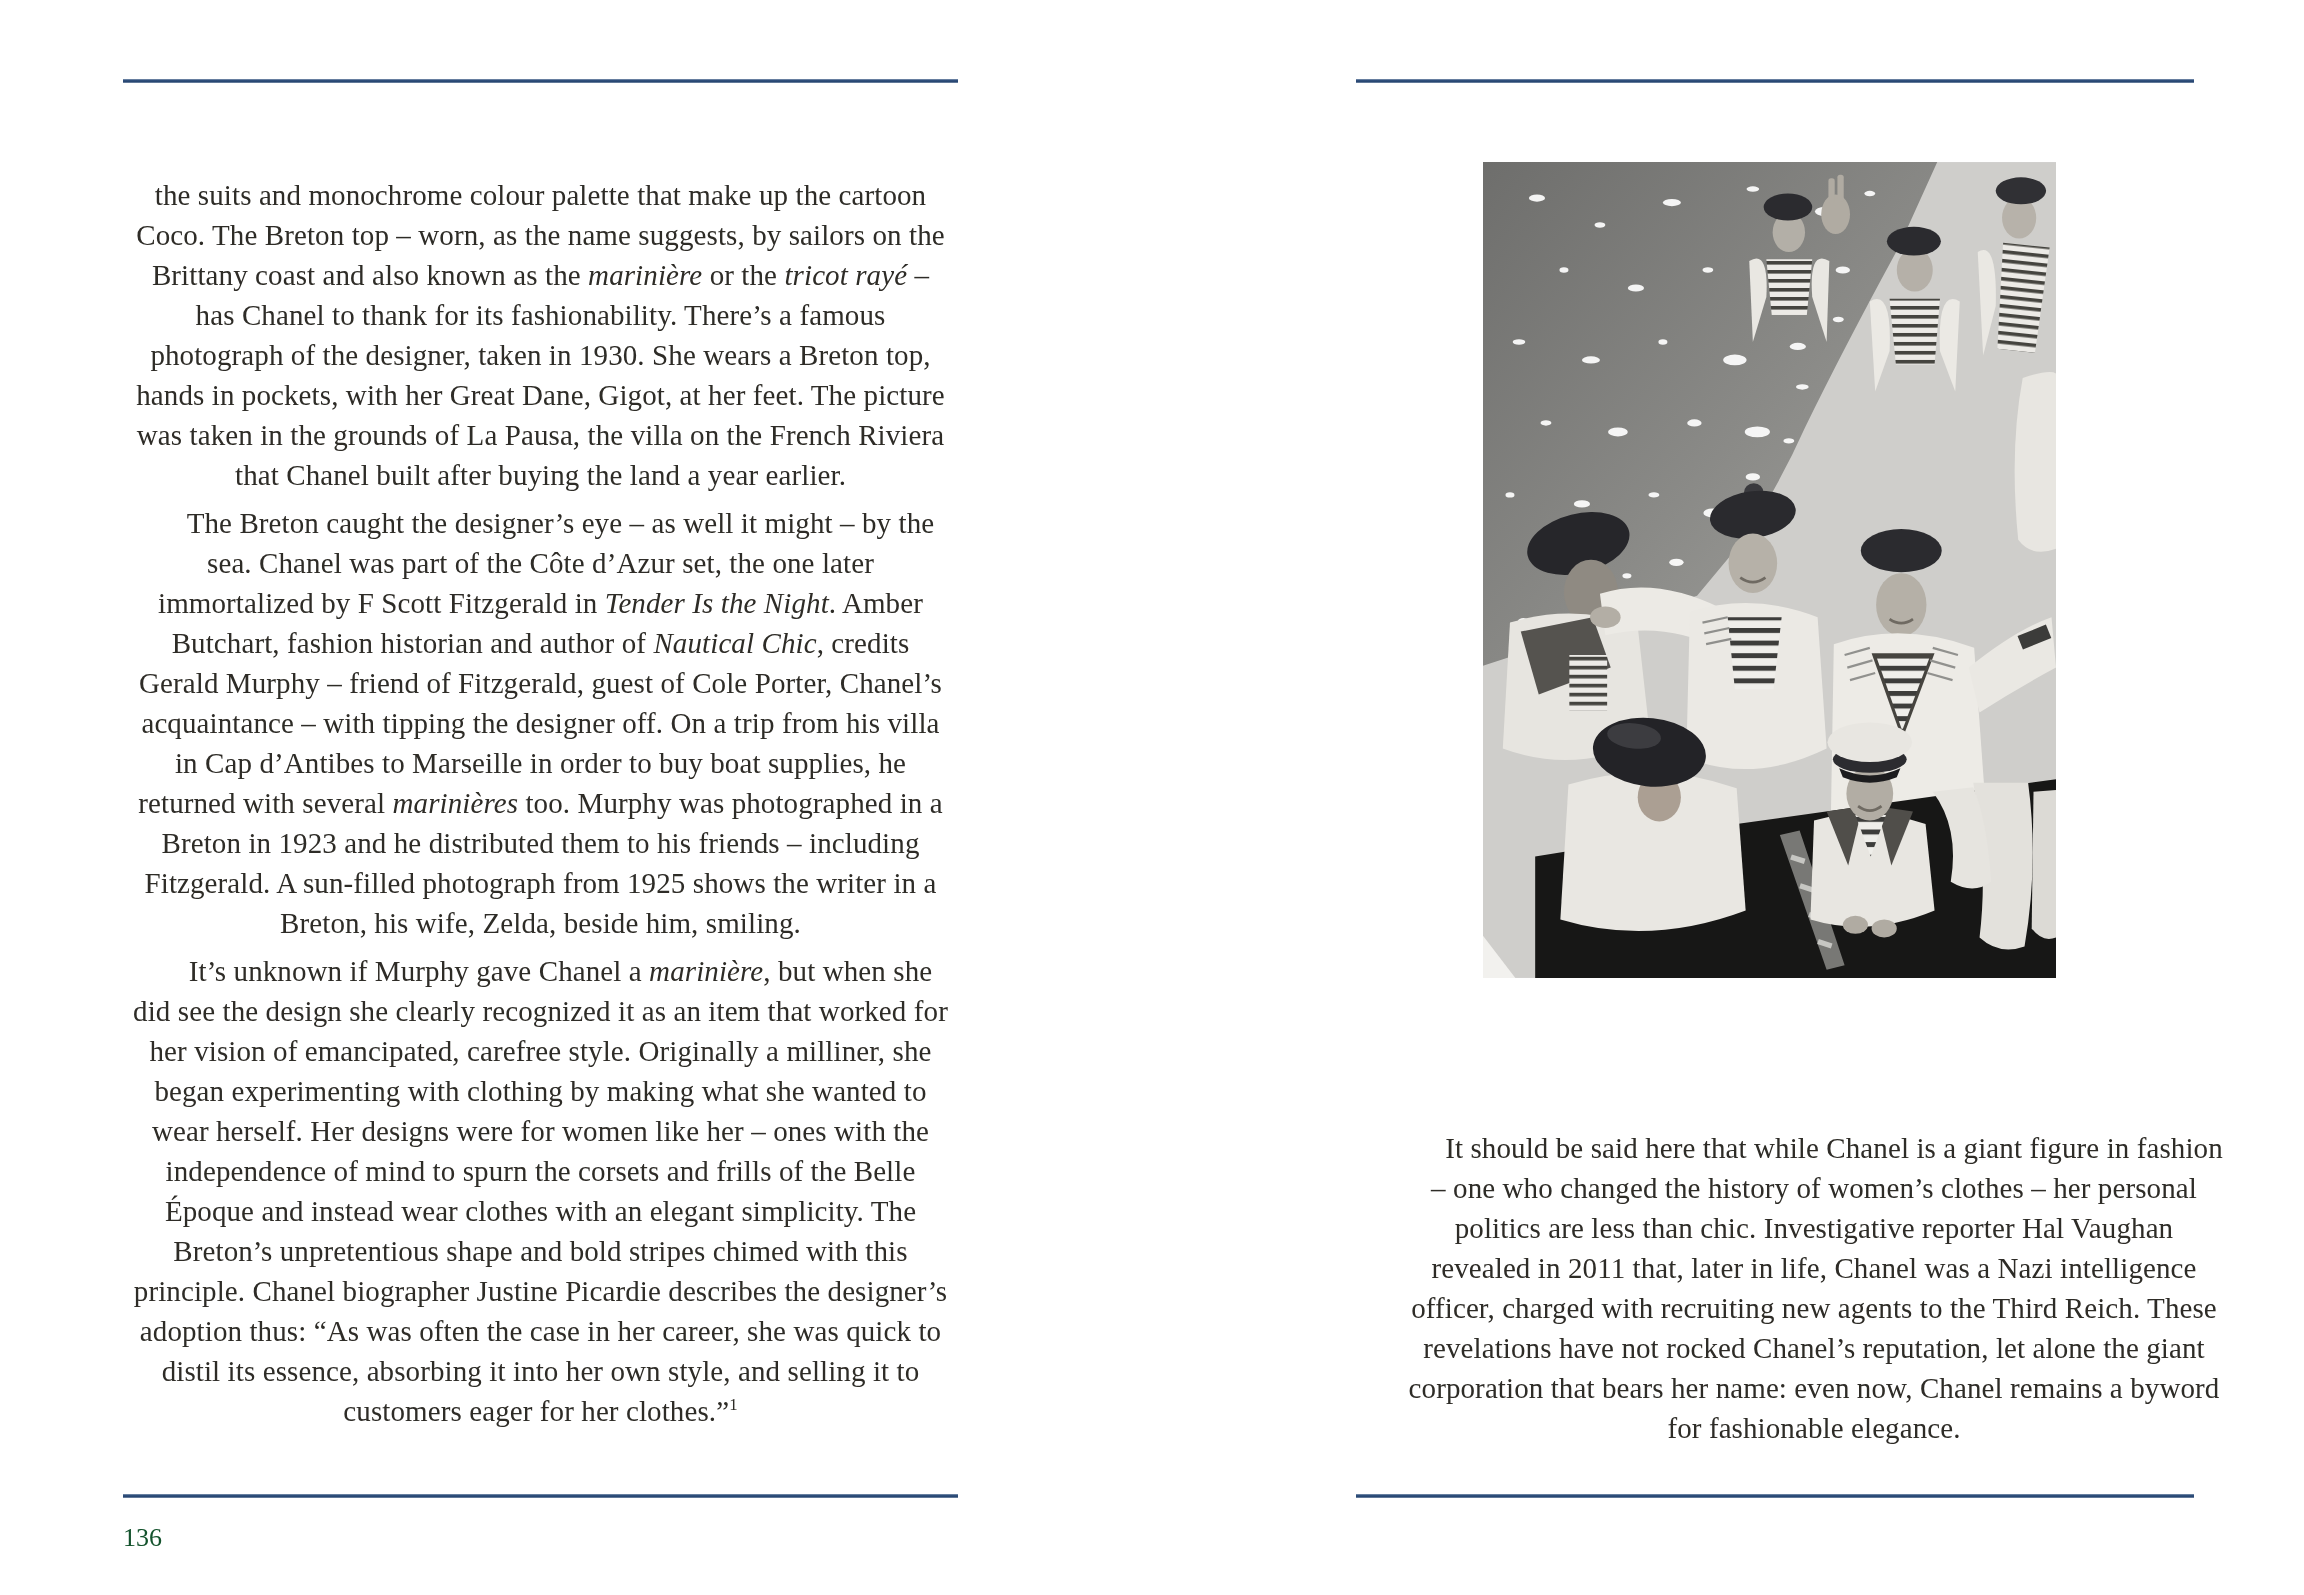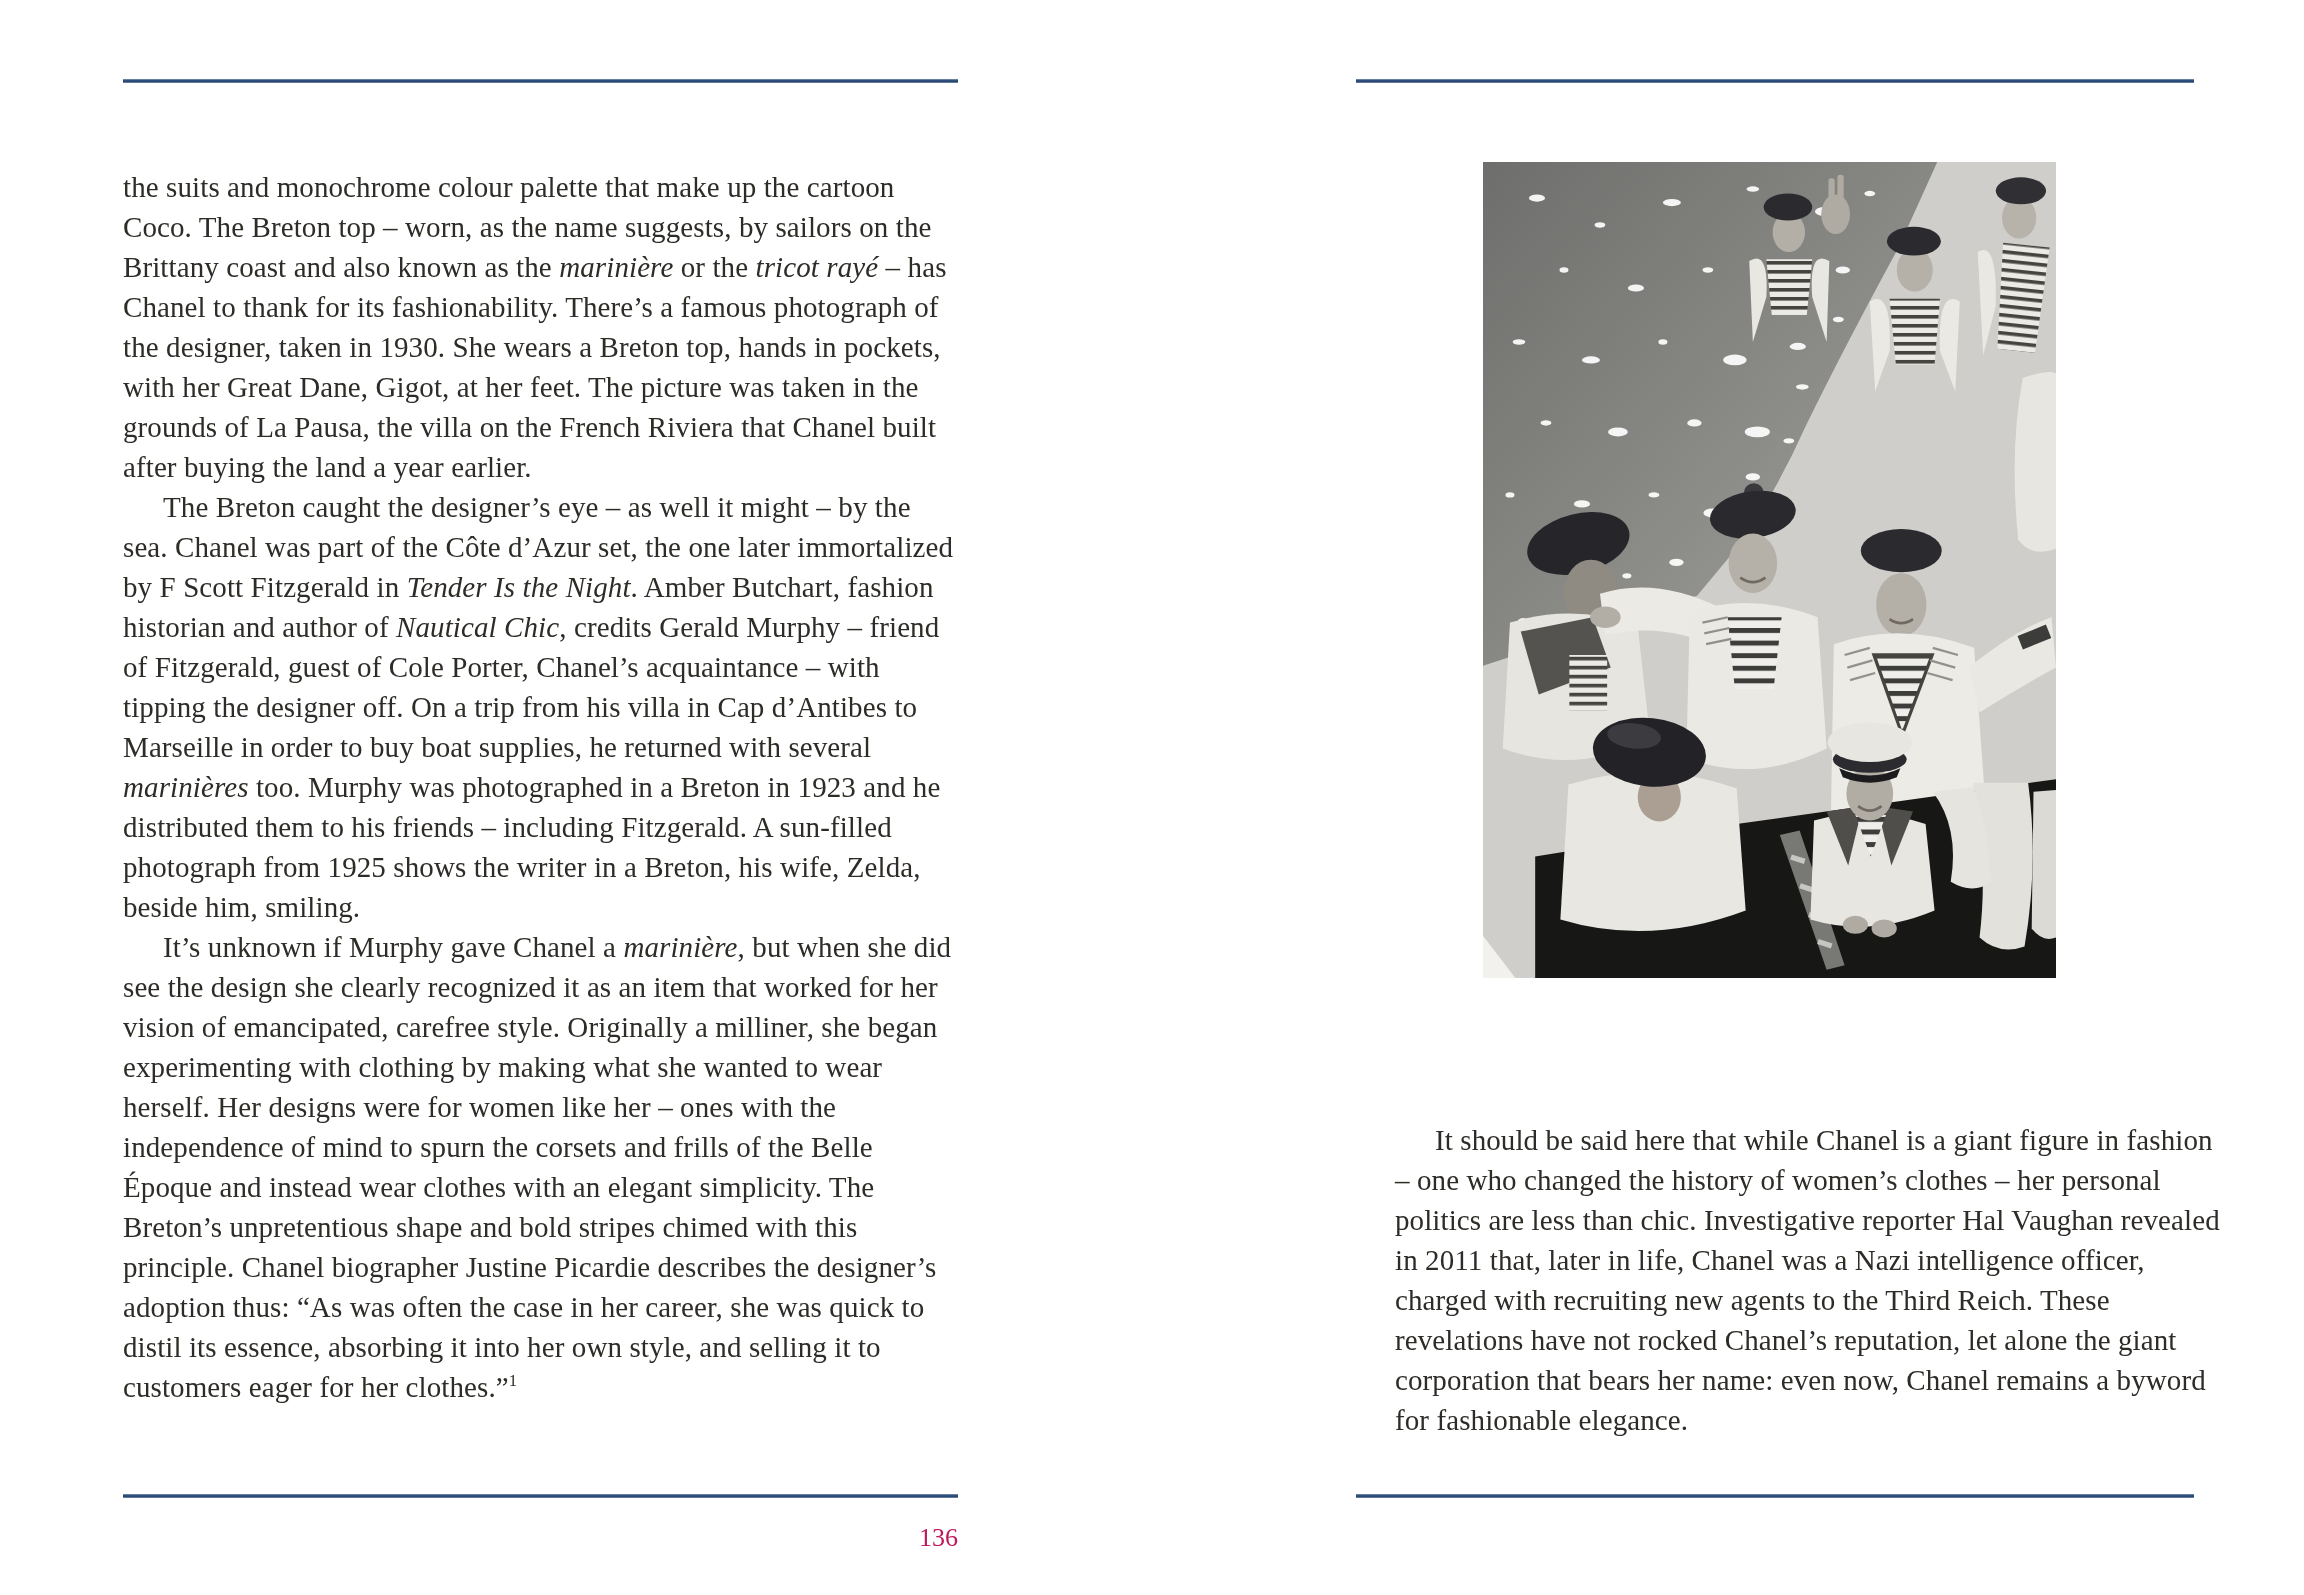--- a/index.html
+++ b/index.html
@@ -22,21 +22,21 @@
   .rule-bl { left: 123px; top: 1494px; width: 835px; }
   .rule-br { left: 1356px; top: 1494px; width: 838px; }
 
   .body-text {
     position: absolute;
     font-size: 29px;
     line-height: 40px;
     letter-spacing: 0.1px;
     text-align: left;
   }
-  .body-text p { margin: 0; }
+  .body-text p { margin: 8px; text-align: center; }
   .body-text p.indent { text-indent: 40px; }
   .text-left  { left: 123px;  top: 167px;  width: 835px; }
   .text-right { left: 1395px; top: 1120px; width: 838px; }
 
   sup { font-size: 58%; line-height: 0; vertical-align: super; }
 
   .figure {
     position: absolute;
     left: 1483px;
     top: 162px;
@@ -54,22 +54,22 @@
     font-style: italic;
     font-size: 23.4px;
     line-height: 34px;
     color: #33312c;
   }
 
   .pagenum {
     position: absolute;
     top: 1523px;
     font-size: 26px;
-    color: #be185d;
-    text-align: right;
+    color: #14532d;
+    text-align: left;
   }
   .pagenum-left  { left: 123px;  width: 835px; }
   .pagenum-right { left: 1356px; width: 838px; }
 </style>
 </head>
 <body>
 
 <div class="spread">
 
   <div class="rule rule-tl"></div>

